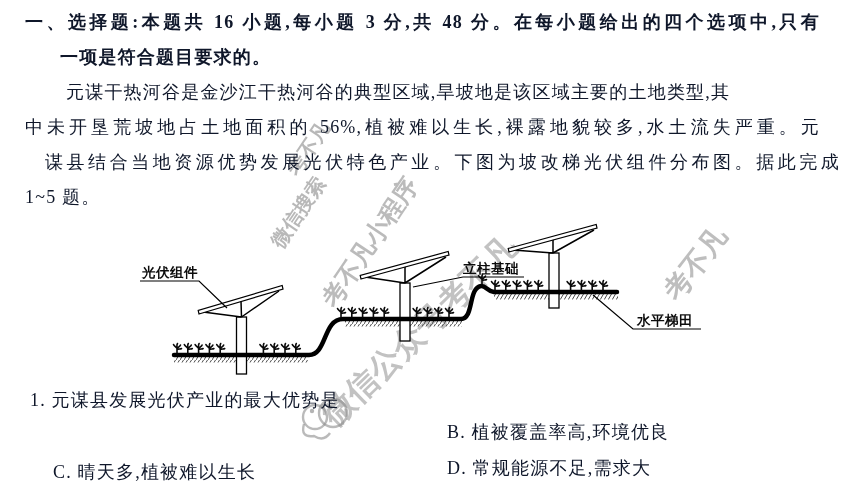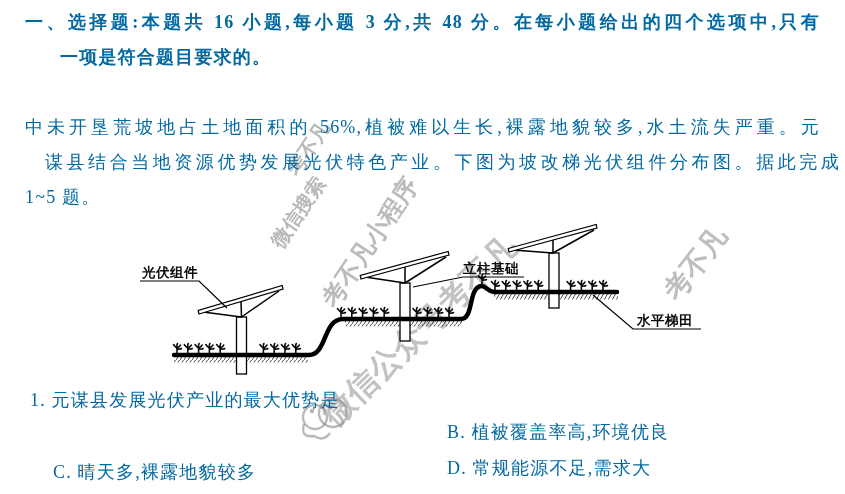--- a/index.html
+++ b/index.html
@@ -10,21 +10,21 @@
     overflow:hidden;
     font-family:"Liberation Serif","DejaVu Serif",serif;
     color:#111;
   }
   .tline{
     position:absolute;
     font-size:18px;
     line-height:22px;
     letter-spacing:1.2px;
     white-space:nowrap;
-    color:#0369a1;
+    color:#0f172a;
   }
   .bold{font-weight:bold;}
   .just{
     white-space:normal;
     width:795px;
     text-align:justify;
     text-align-last:justify;
   }
   
   .wm{
@@ -66,20 +66,21 @@
       <circle cx="39" cy="21" r="14"></circle>
       <path d="M10,32 Q6,46 20,44 Q30,50 36,41"></path>
     </g>
     <circle cx="18" cy="19" r="2.2" fill="rgba(140,140,140,0.65)"></circle>
     <circle cx="36" cy="15" r="2.2" fill="rgba(140,140,140,0.65)"></circle>
   </svg>
 
   <div class="tline bold just" style="left:25px;top:11px;">一、选择题:本题共 16 小题,每小题 3 分,共 48 分。在每小题给出的四个选项中,只有</div>
   <div class="tline bold" style="left:60px;top:46px;font-family:Liberation Serif, serif;">一项是符合题目要求的。</div>
 
+  <div class="tline" style="left:66px;top:81px;">元谋干热河谷是金沙江干热河谷的典型区域,旱坡地是该区域主要的土地类型,其</div>
   <div class="tline just" style="left:25px;top:116px;">中未开垦荒坡地占土地面积的 56%,植被难以生长,裸露地貌较多,水土流失严重。元</div>
   <div class="tline just" style="left:25px;top:151px;margin-left:20px;">谋县结合当地资源优势发展光伏特色产业。下图为坡改梯光伏组件分布图。据此完成</div>
   <div class="tline" style="left:25px;top:186px;">1~5 题。</div>
 
   <svg id="diagram-svg" style="position:absolute;left:135px;top:222px;" width="585" height="170" viewBox="135 222 585 170">
     <defs>
       <pattern id="hatch" width="4" height="6" patternUnits="userSpaceOnUse">
         <line x1="0" y1="6" x2="3.5" y2="0" stroke="#4a4a4a" stroke-width="1"></line>
       </pattern>
       <g id="plant">
@@ -158,16 +159,16 @@
     </g>
 
     <g>
       <text x="637" y="325">水平梯田</text>
       <path d="M593,295 L633,329 L701,329" fill="none" stroke="#000" stroke-width="1.2"></path>
     </g>
   </svg>
 
   <div class="tline" style="left:30px;top:389px;">1. 元谋县发展光伏产业的最大优势是</div>
   <div class="tline" style="left:447px;top:421px;text-align:center;">B. 植被覆盖率高,环境优良</div>
-  <div class="tline" style="left:53px;top:461px;">C. 晴天多,裸露地貌较多</div>
+  <div class="tline" style="left:53px;top:461px;">C. 晴天多,植被难以生长</div>
   <div class="tline" style="left:447px;top:457px;">D. 常规能源不足,需求大</div>
 
 </div>
 
 </body></html>

